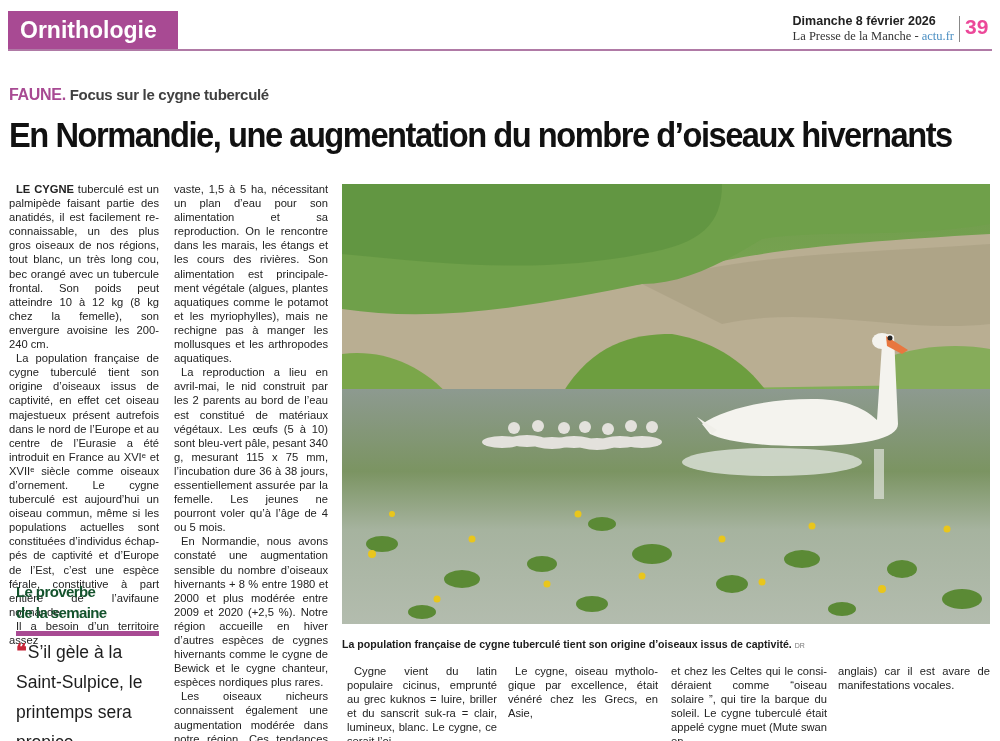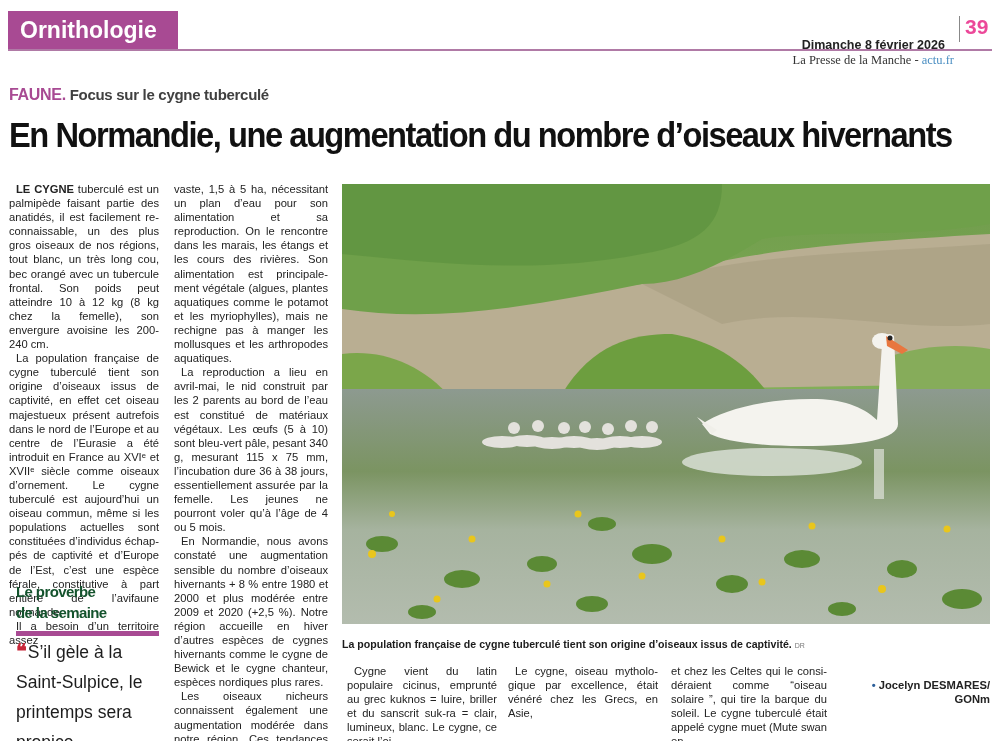--- a/index.html
+++ b/index.html
@@ -9,21 +9,21 @@
   
   .rubric {
     position: absolute; left: 8px; top: 11px; width: 170px; height: 39px;
     background: #a84a93; color: #fff;
     font-family: Liberation Sans, sans-serif; font-weight: bold; font-size: 23px;
     line-height: 39px; padding-left: 12px;
   }
   .rule-top {
     position: absolute; left: 8px; top: 49px; width: 984px; height: 2px; background: #b07aa6;
   }
-  .meta { position: absolute; right: 46px; top: 14px; text-align: center; font-size: 12.5px; line-height: 15px; margin-top: 24px; }
+  .meta { position: absolute; right: 46px; top: 14px; text-align: left; font-size: 12.5px; line-height: 15px; }
   .meta .date { font-weight: bold; color: #222; }
   .meta .pub { color: #333; font-family: Liberation Serif, serif; }
   .meta .actu { color: #4a8ec2; }
   .page-sep { position: absolute; left: 959px; top: 16px; width: 1px; height: 26px; background: #888; }
   .page-num { position: absolute; left: 965px; top: 15px; font-size: 21px; font-weight: bold; color: #ec4899; }
 
   
   .kicker { position: absolute; left: 9px; top: 86px; font-size: 16px; font-weight: bold; letter-spacing: -0.3px; }
   .kicker .k1 { color: #a84a93; }
   .kicker .k2 { color: #404040; font-size: 15px; }
@@ -199,14 +199,14 @@
 <div class="bcol b1">
   <p>Cygne vient du latin populaire cicinus, emprunté au grec kuknos = luire, briller et du sans­crit suk-ra = clair, lumineux, blanc. Le cygne, ce serait l’oi­</p>
 </div>
 <div class="bcol b2">
   <p>Le cygne, oiseau mytholo­gique par excellence, était vénéré chez les Grecs, en Asie,</p>
 </div>
 <div class="bcol b3">
   <p style="text-indent:0">et chez les Celtes qui le consi­déraient comme “oiseau solaire ”, qui tire la barque du soleil. Le cygne tuberculé était appelé cygne muet (Mute swan en</p>
 </div>
 <div class="bcol b4">
-  <p class="author"><span class="dot">•</span> <span>Jocelyn DESMARES/ GONm</span></p>
+  <p style="text-indent:0">anglais) car il est avare de mani­festations vocales.</p>
 </div>
 
 </body></html>

